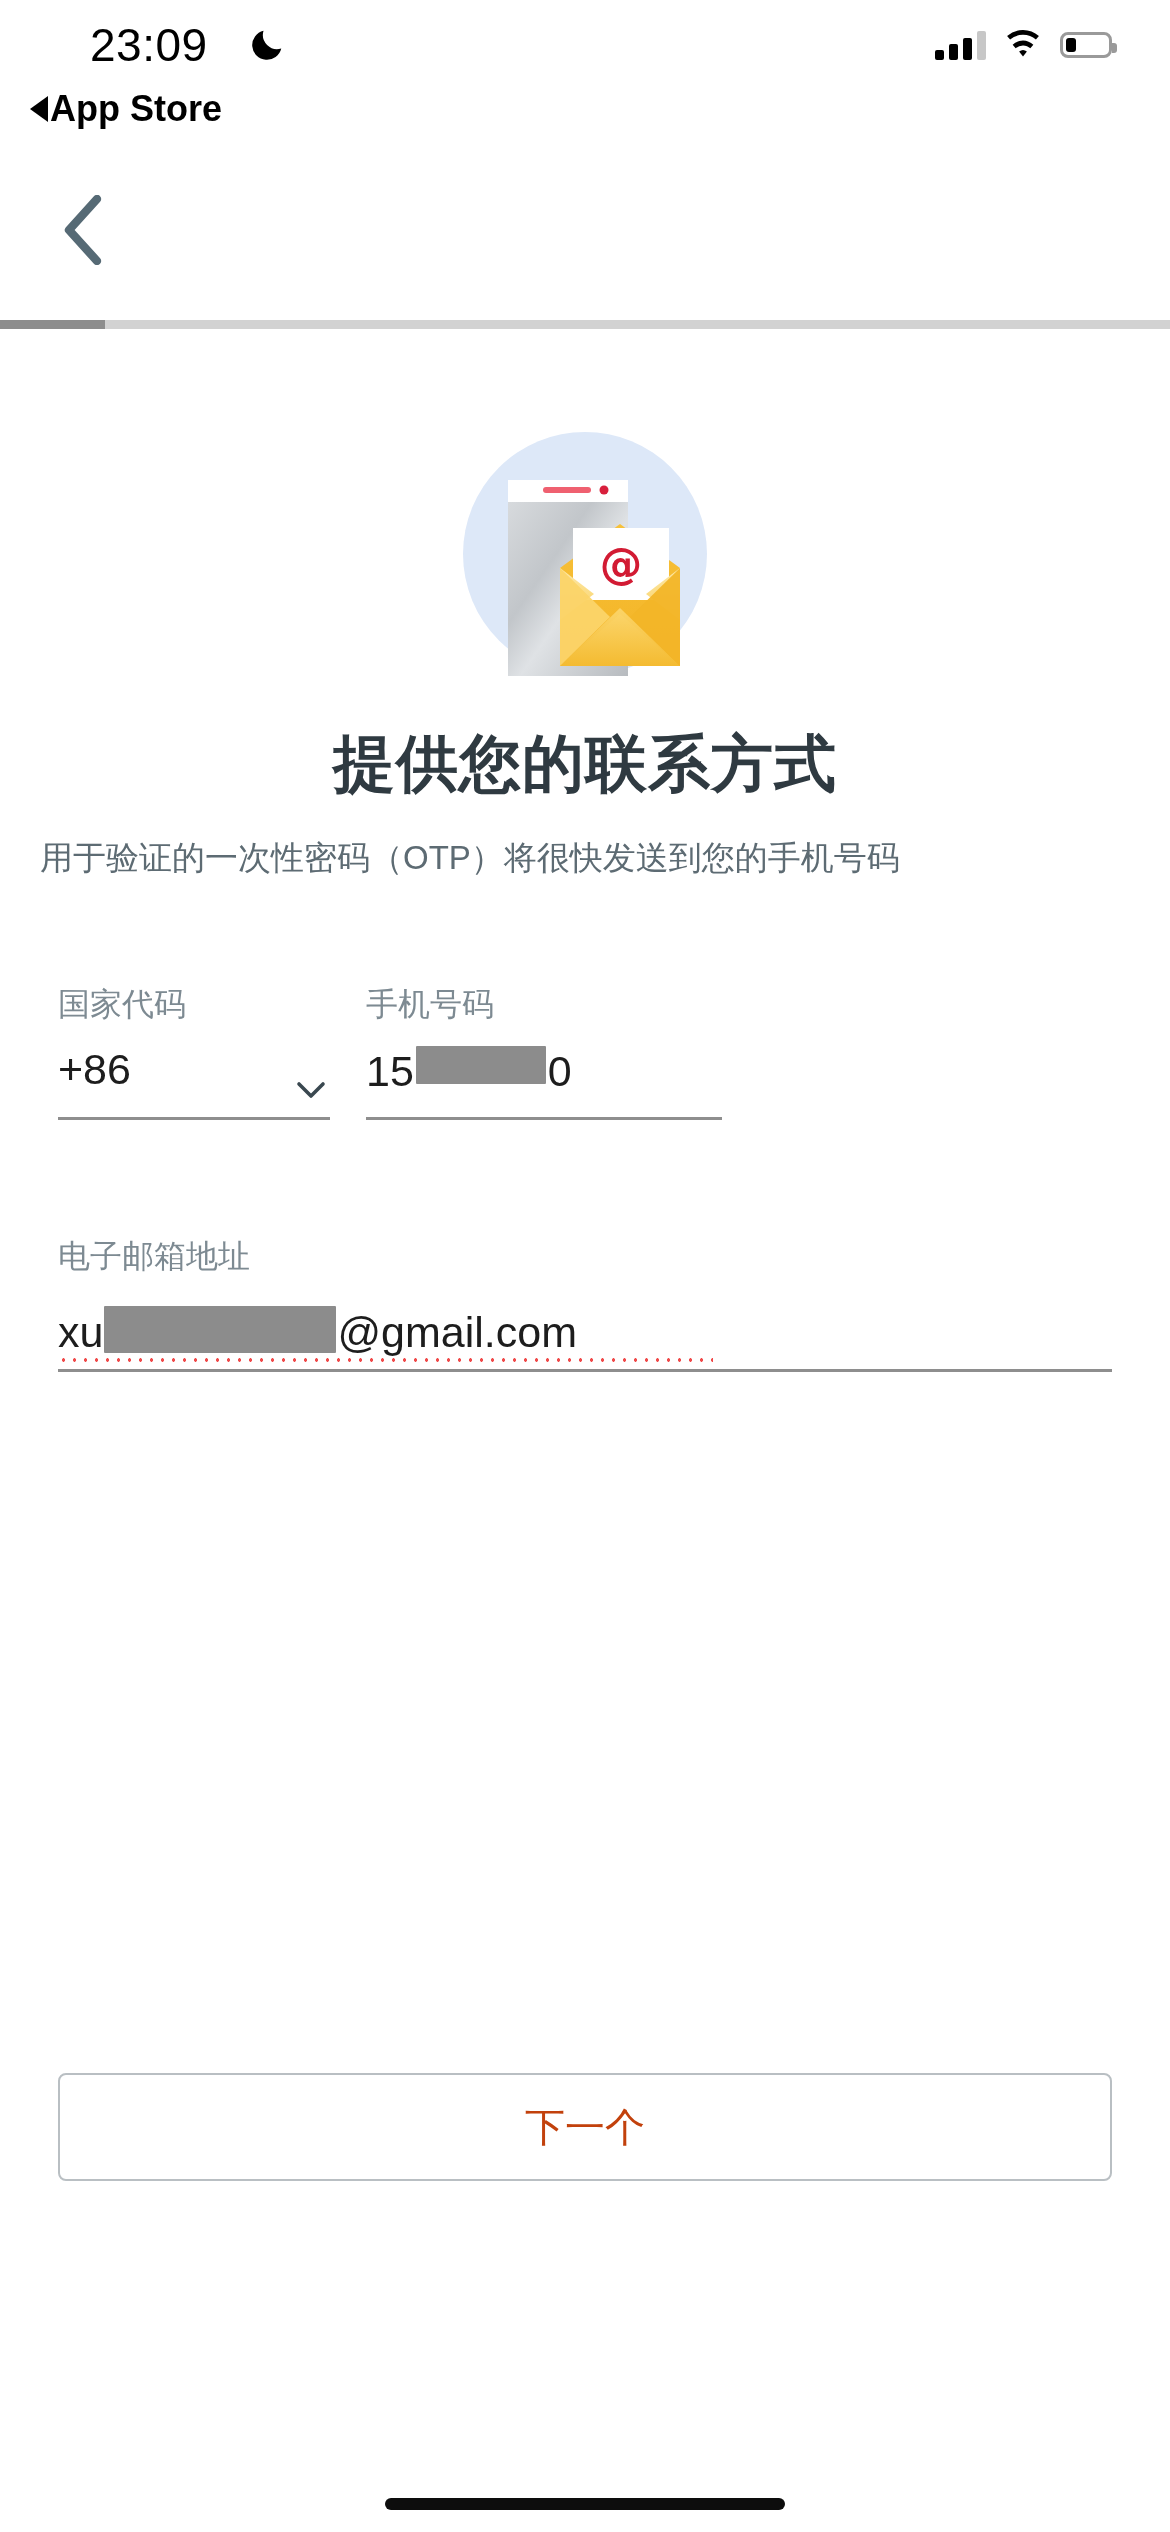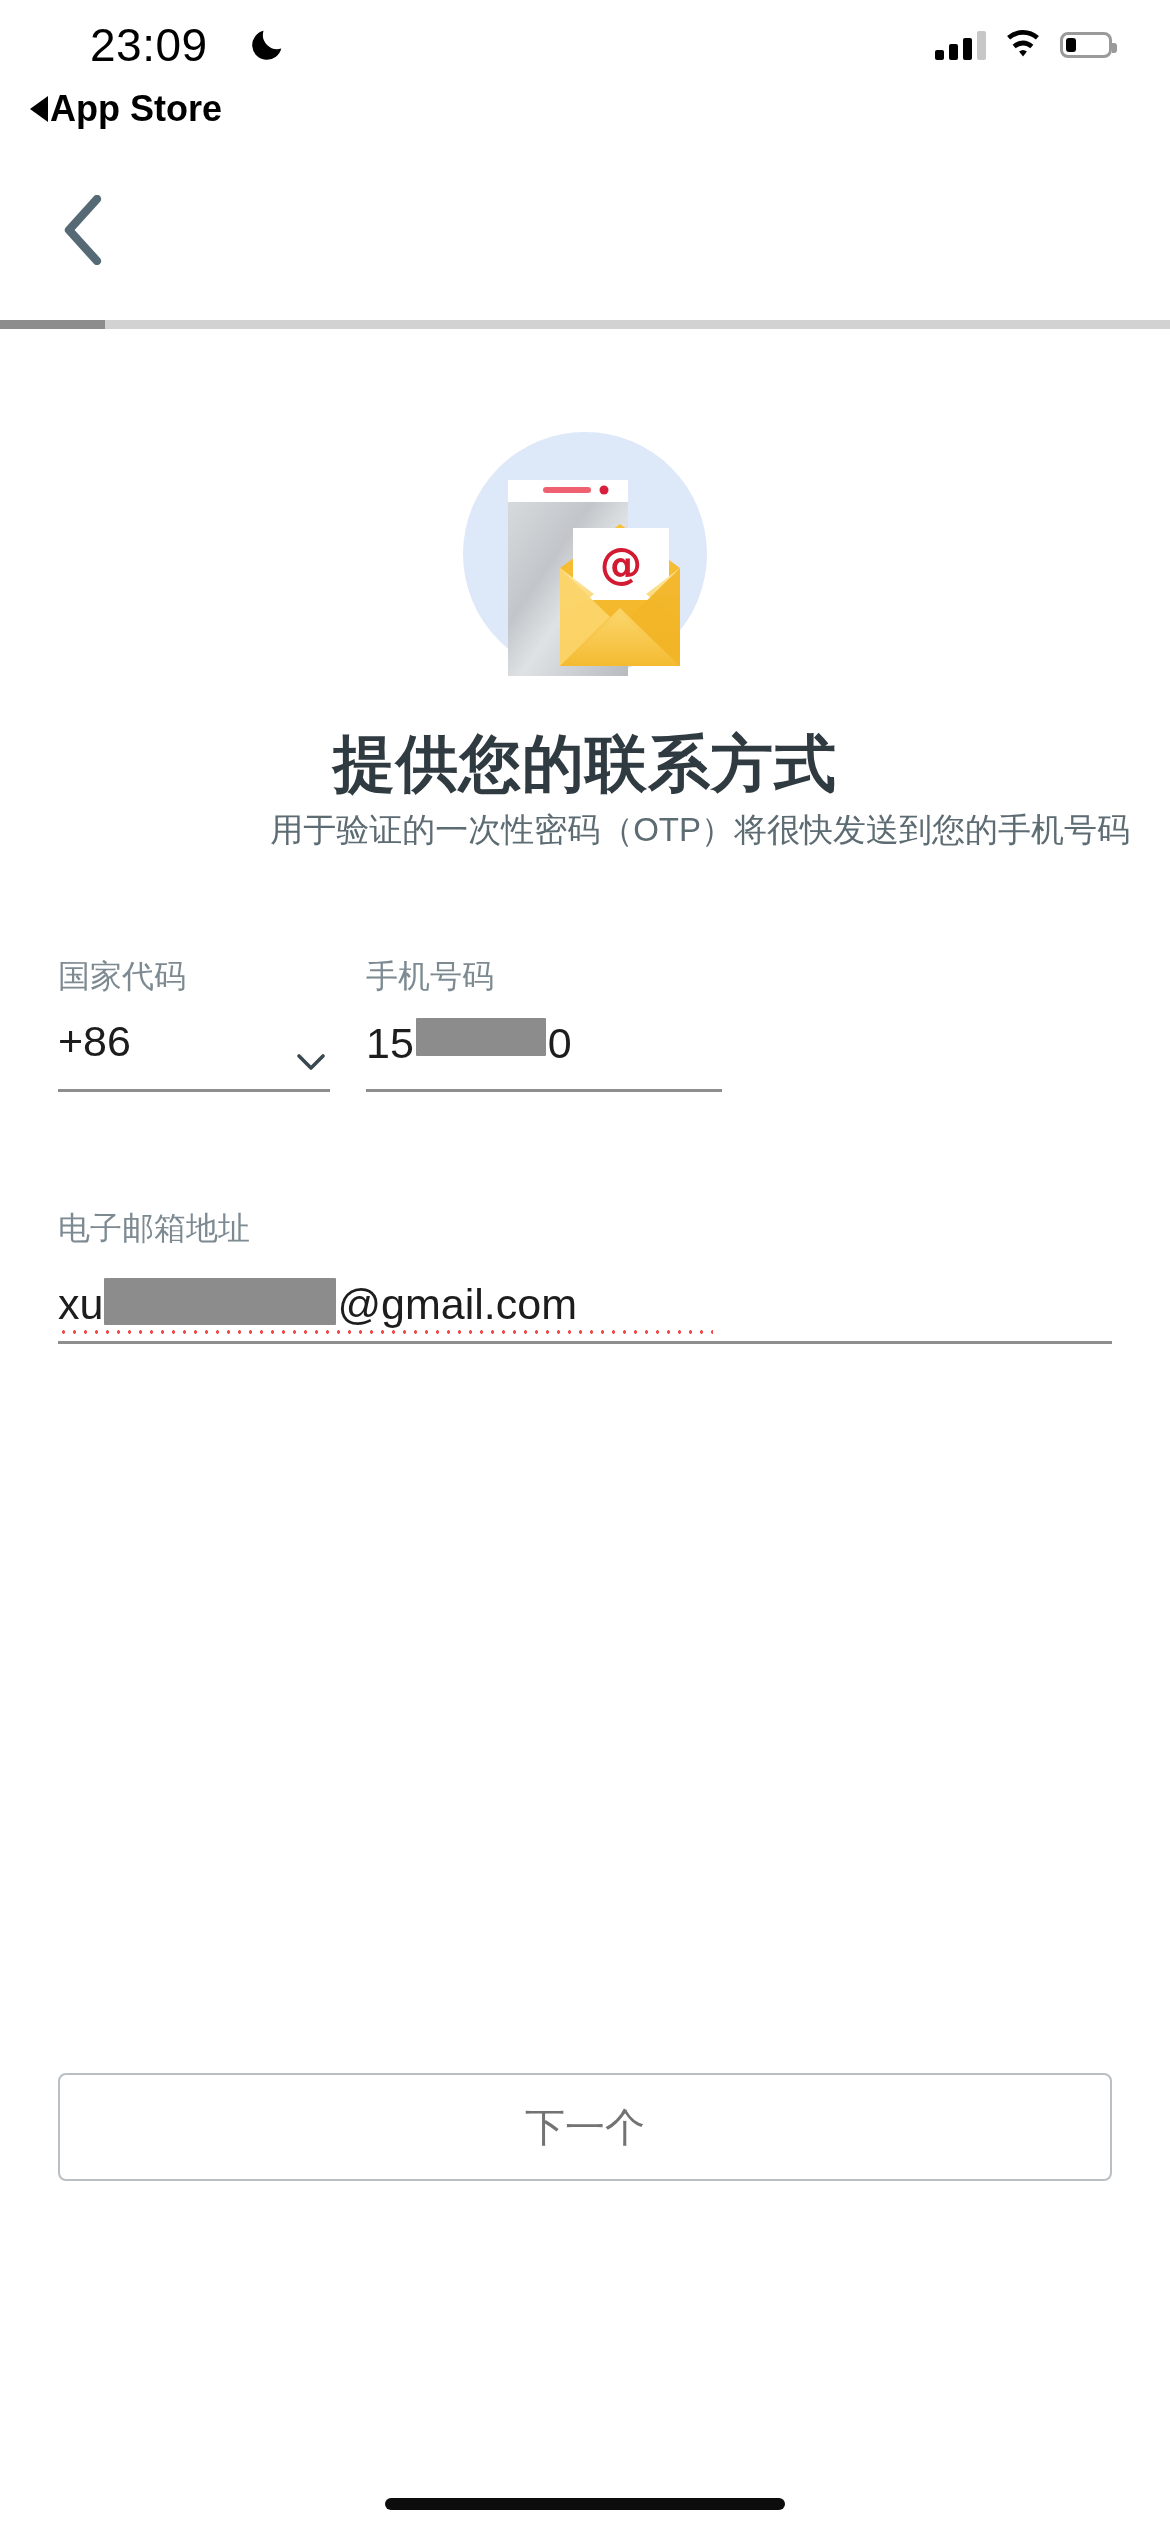--- a/index.html
+++ b/index.html
@@ -169,23 +169,23 @@
   .page-title {
     margin-top: 46px;
     text-align: center;
     font-size: 62px;
     font-weight: 700;
     color: #2f3a41;
     letter-spacing: 1px;
   }
 
   .page-subtitle {
-    margin: 2px auto 0;
+    margin: 30px auto 0;
     width: 1090px;
-    text-align: right;
+    text-align: left;
     font-size: 33px;
     line-height: 1.33;
     color: #5d6b73;
   }
 
   
   .form {
     margin-top: 108px;
     padding: 0 58px;
   }
@@ -265,21 +265,21 @@
     top: 2073px;
     width: 1054px;
     height: 108px;
     border: 2px solid #b9bfc3;
     border-radius: 8px;
     background: #ffffff;
     display: flex;
     align-items: center;
     justify-content: center;
     font-size: 40px;
-    color: #737373;
+    color: #c2410c;
     cursor: pointer;
   }
 
   
   .home-indicator {
     position: absolute;
     left: 50%;
     transform: translateX(-50%);
     bottom: 22px;
     width: 400px;

